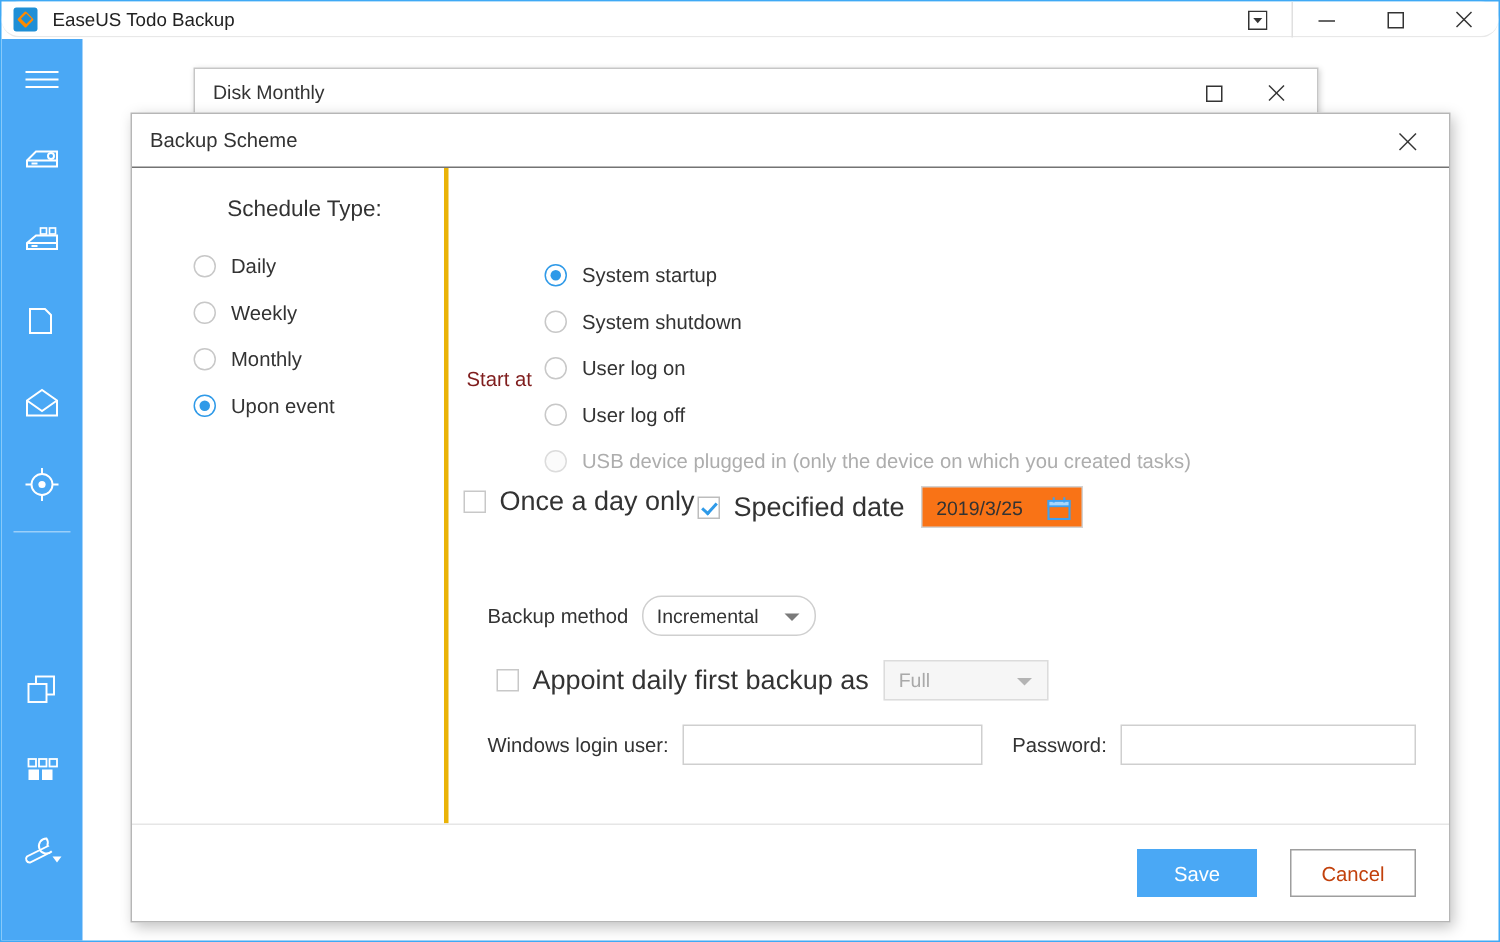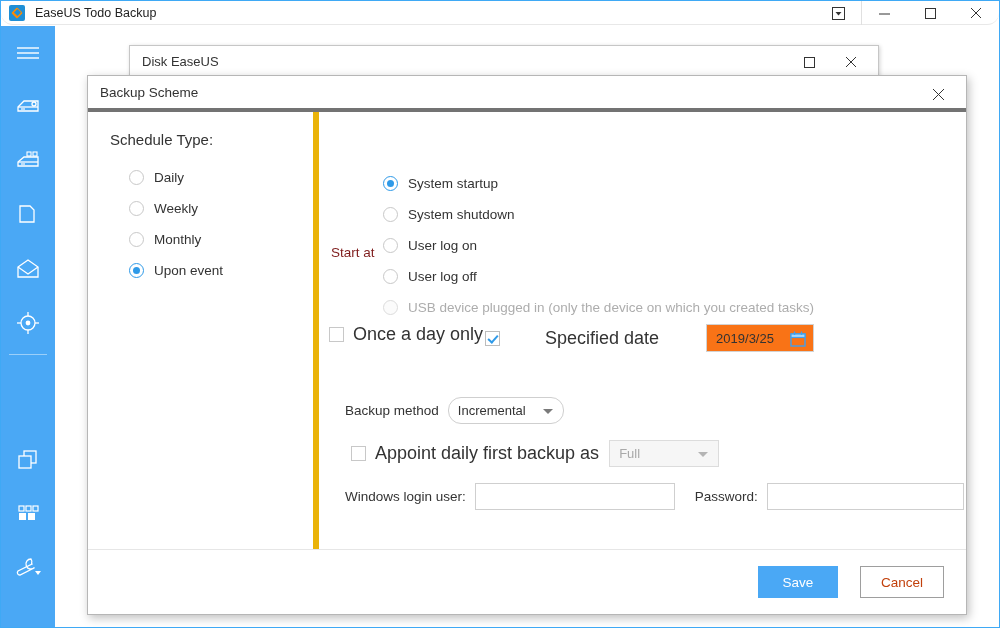--- a/index.html
+++ b/index.html
@@ -145,21 +145,21 @@
     position: absolute;
     left: 86px; top: 74px;
     width: 880px; height: 540px;
     background: #ffffff;
     border: 1px solid #b6b6b6;
     box-shadow: 2px 3px 9px rgba(0,0,0,0.25);
   }
   #bs-titlebar {
     position: relative;
     height: 36px;
-    border-bottom: 4px solid #737373;
+    border-bottom: 1px solid #737373;
     display: flex;
     align-items: center;
   }
   #bs-title {
     font-size: 13.5px;
     color: #333;
     margin-left: 12px;
   }
   #bs-close {
     position: absolute;
@@ -170,24 +170,25 @@
     cursor: default;
   }
 
   #bs-body {
     position: absolute;
     left: 0; top: 36px;
     width: 878px; height: 437px;
     display: flex;
   }
   #bs-left {
-    width: 231px;
+    width: 211px;
     height: 100%;
-    border-right: 6px solid #eab308;
+    border-right: 3px solid #eab308;
     padding: 19px 0 0 19px;
+    text-align: center;
   }
   #bs-right {
     flex: 1;
     height: 100%;
     position: relative;
   }
   #bs-footer {
     position: absolute;
     left: 0; bottom: 0;
     width: 878px; height: 65px;
@@ -277,21 +278,20 @@
     color: #333;
     margin-left: 9px;
     white-space: nowrap;
   }
 
   #specified-row {
     position: absolute;
     left: 166px; top: 212px;
     display: flex;
     align-items: center;
-    gap: 36px;
   }
   #date-field {
     margin-left: 11px;
     width: 108px; height: 28px;
     border: 1px solid #d2d2d2;
     background: #f97316;
     display: flex;
     align-items: center;
     position: relative;
   }
@@ -516,21 +516,21 @@
         <svg width="30" height="24" viewBox="0 0 30 24">
           <path d="M18 3 a5 5 0 1 0 3.5 8.5 L21 12 L7 19 a2.4 2.4 0 0 1-2-4 L19 8 L18.6 7.5 A5 5 0 0 0 18 3 Z" fill="none" stroke="#fff" stroke-width="1.3"></path>
           <path d="M22 15 L28 15 L25 19 Z" fill="#ffffff"></path>
         </svg>
       </span>
     </div>
   </div>
 
   <div id="disk-backup-window">
     <div id="disk-backup-titlebar">
-      <div id="disk-backup-title">Disk EaseUS</div>
+      <div id="disk-backup-title">Disk Monthly</div>
       <div class="db-btns">
         <div class="db-btn">
           <svg width="13" height="13" viewBox="0 0 13 13">
               <rect x="1.5" y="1.5" width="10" height="10" fill="none" stroke="#333"></rect>
             </svg>
         </div>
         <div class="db-btn">
           <svg width="14" height="14" viewBox="0 0 14 14">
               <line x1="2" y1="2" x2="12" y2="12" stroke="#333"></line>
               <line x1="12" y1="2" x2="2" y2="12" stroke="#333"></line>

